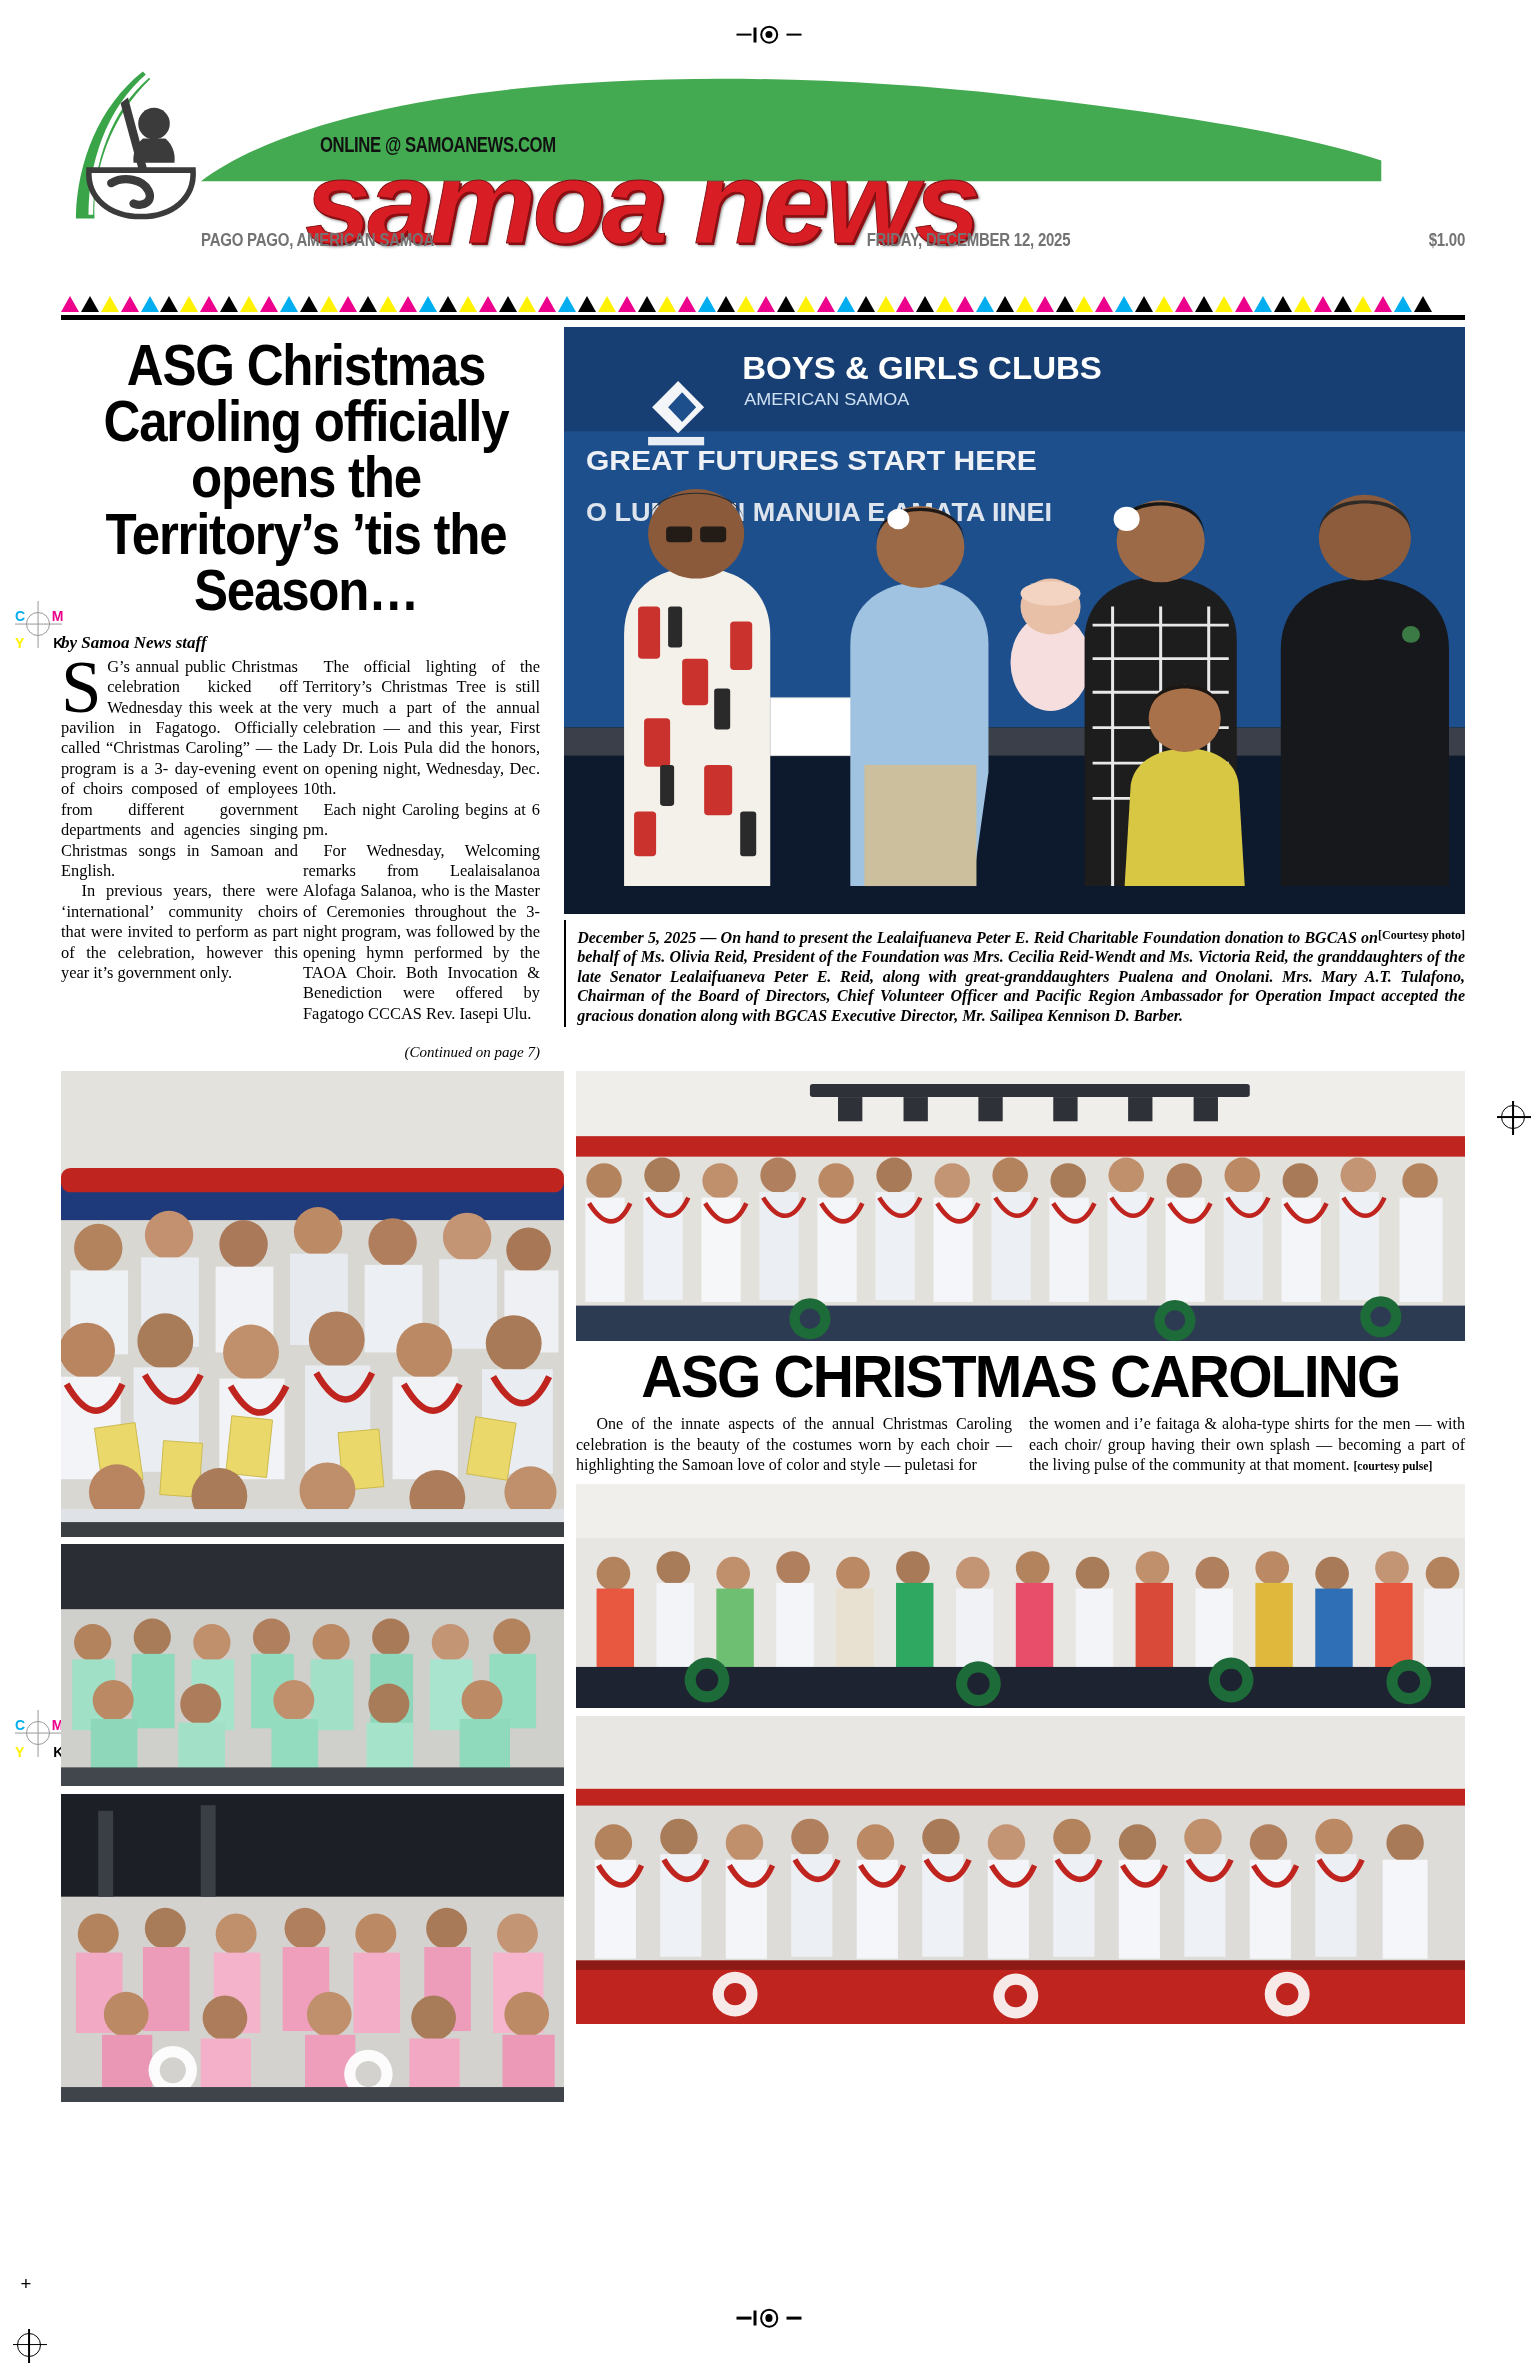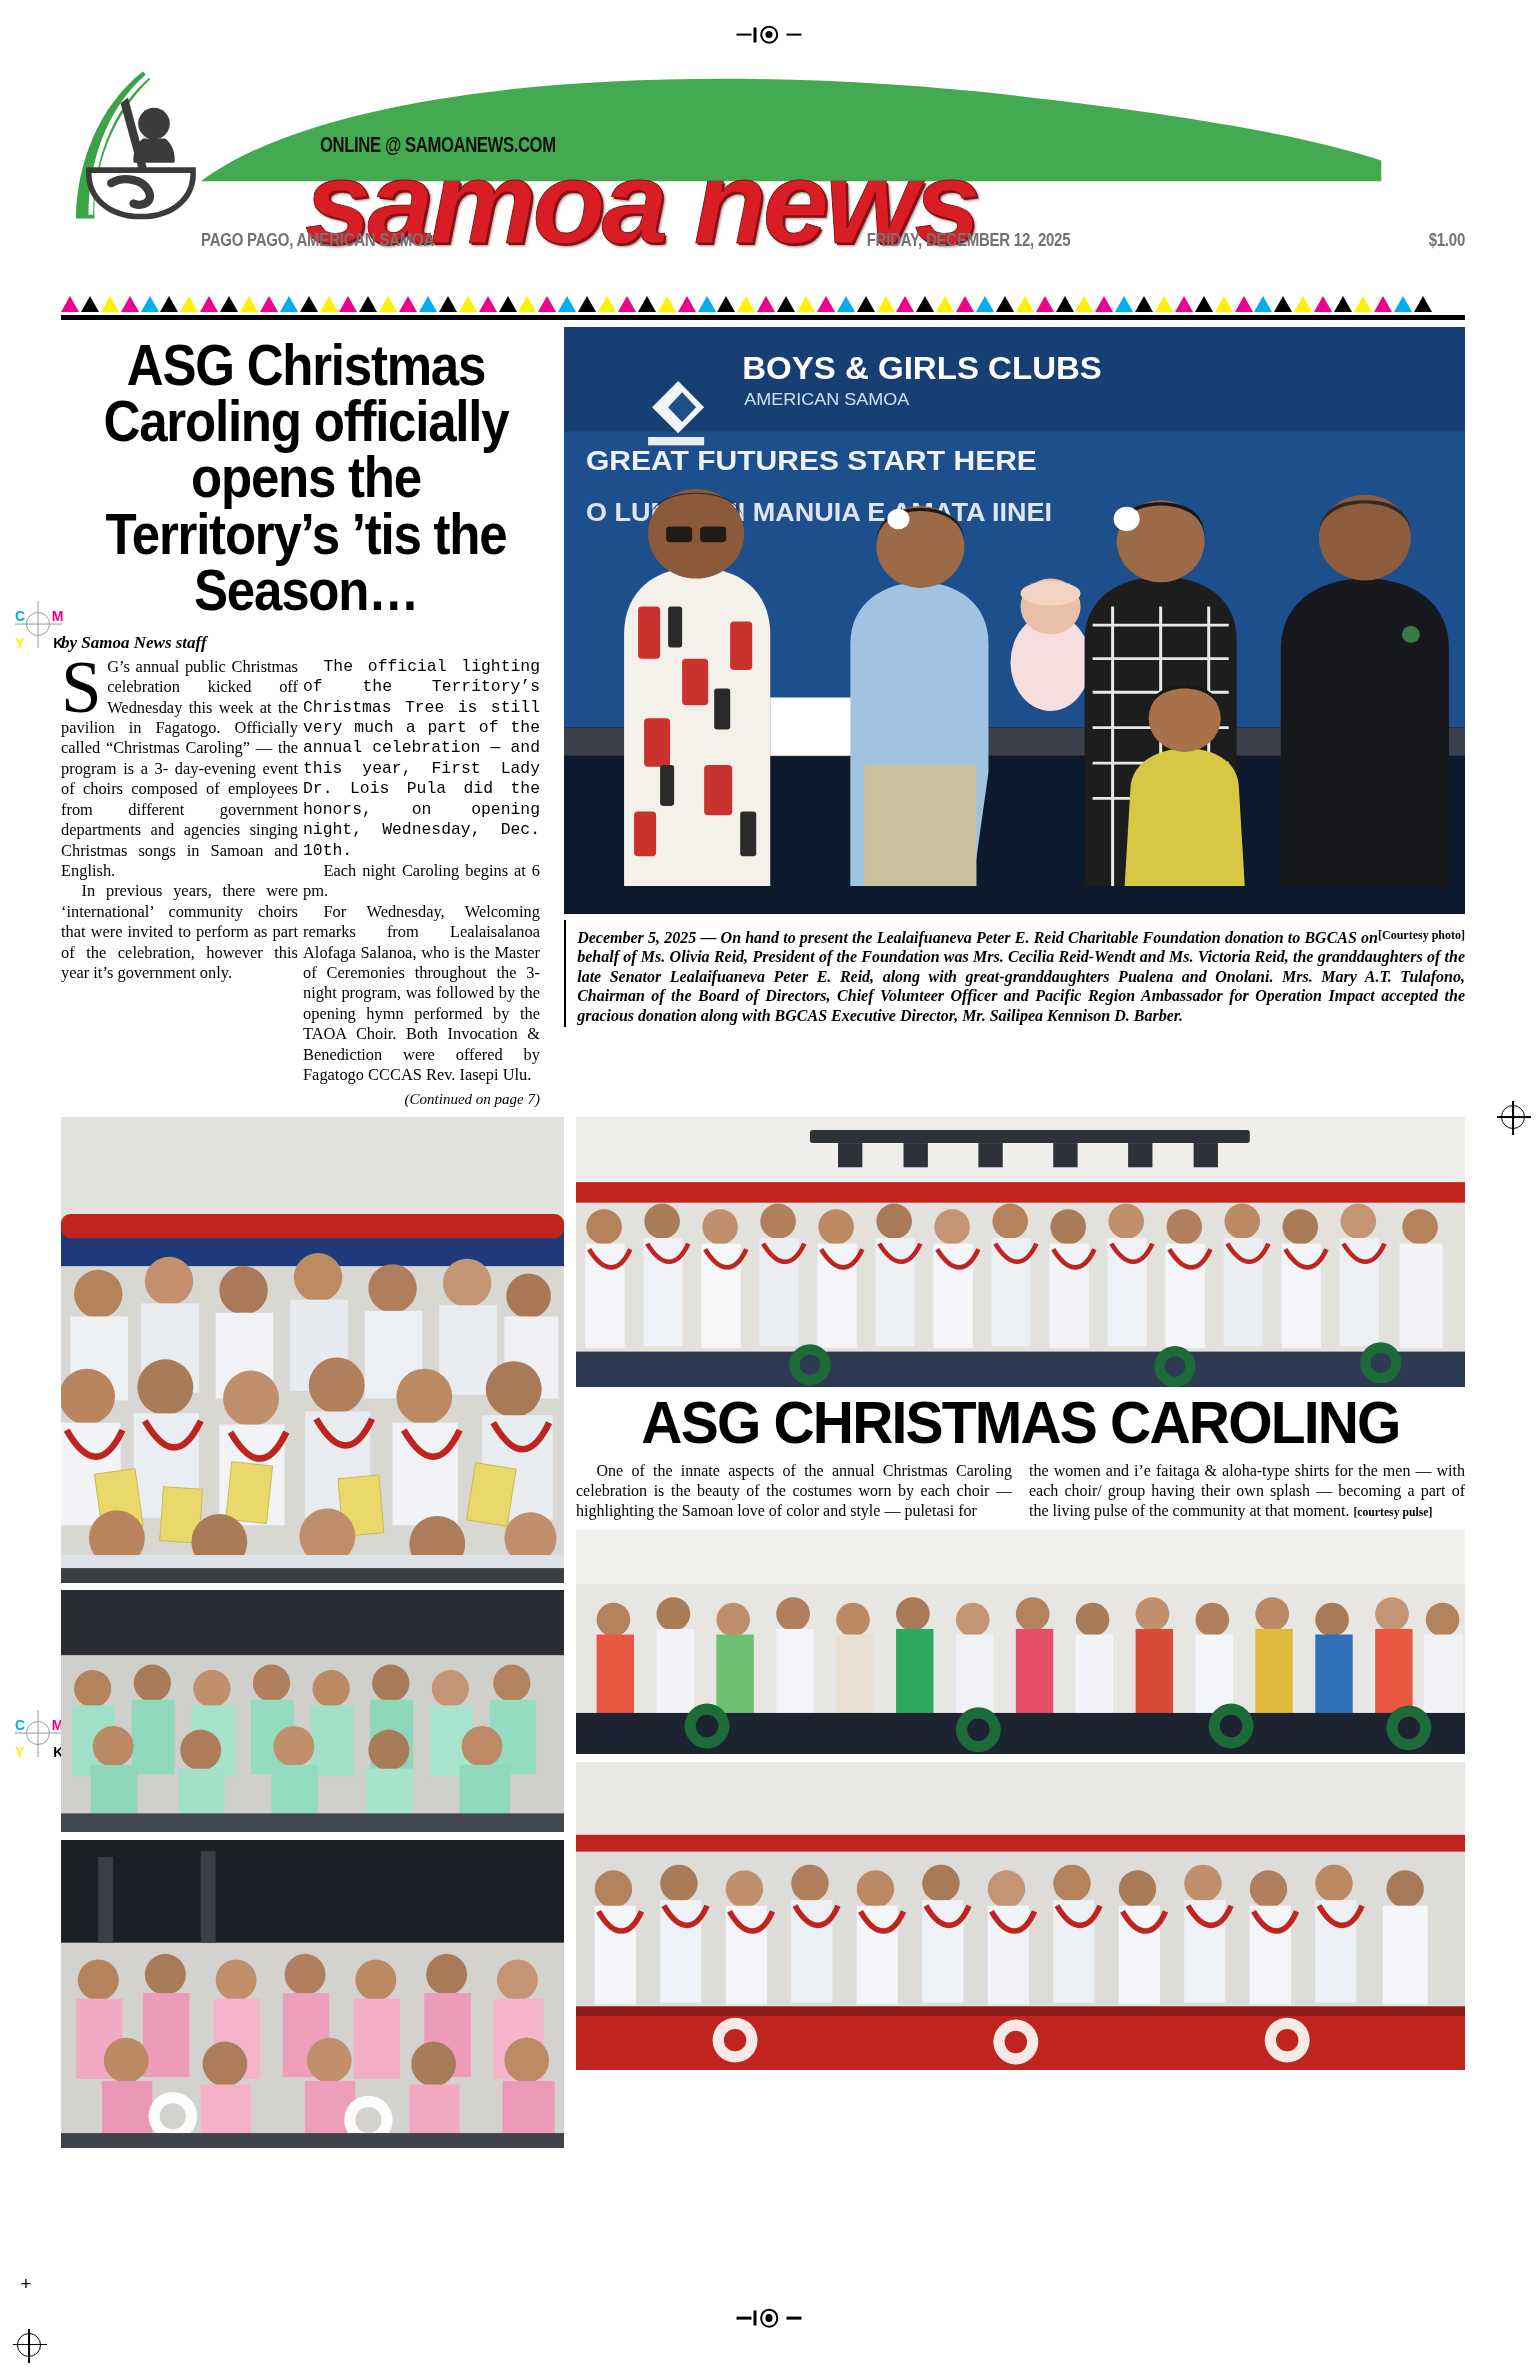--- a/index.html
+++ b/index.html
@@ -207,21 +207,21 @@
     padding-right:5.6px;
     padding-top:3.7px;
     font-family:"Liberation Serif", serif;
     font-weight:normal;
   }
 
   .contd {
     font-style:italic;
     font-size:15px;
     text-align:right;
-    margin-top:5px;
+    margin-top:20px;
   }
 
   
   .top-right { flex:1; position:relative; }
   .hero-photo {
     width:100%; height:587px;
     position:relative; overflow:hidden;
     background:#1b1b1b;
   }
 
@@ -431,21 +431,21 @@
       <div class="headline">ASG Christmas Caroling officially opens the Territory’s ’tis the Season…</div>
 
       <div class="byline">by Samoa News staff</div>
 
       <div class="story-cols">
         <div class="story-col">
           <p class="dropcap-para">SG’s annual public Christmas celebration kicked off Wednesday this week at the pavilion in Fagatogo. Officially called “Christmas Caroling” — the program is a 3- day-evening event of choirs composed of employees from different government departments and agencies singing Christmas songs in Samoan and English.</p>
           <p>In previous years, there were ‘international’ community choirs that were invited to perform as part of the celebration, however this year it’s government only.</p>
         </div>
         <div class="story-col">
-          <p style="text-indent:20.5px;font-family:Liberation Mono, monospace;">The official lighting of the Territory’s Christmas Tree is still very much a part of the annual celebration — and this year, First Lady Dr. Lois Pula did the honors, on opening night, Wednesday, Dec. 10th.</p>
+          <p style="text-indent:20.5px;">The official lighting of the Territory’s Christmas Tree is still very much a part of the annual celebration — and this year, First Lady Dr. Lois Pula did the honors, on opening night, Wednesday, Dec. 10th.</p>
           <p>Each night Caroling begins at 6 pm.</p>
           <p>For Wednesday, Welcoming remarks from Lealaisalanoa Alofaga Salanoa, who is the Master of Ceremonies throughout the 3-night program, was followed by the opening hymn performed by the TAOA Choir. Both Invocation &amp; Benediction were offered by Fagatogo CCCAS Rev. Iasepi Ulu.</p>
           <div class="contd">(Continued on page 7)</div>
         </div>
       </div>
     </div>
 
     <div class="top-right">
 
       <div class="hero-photo">

